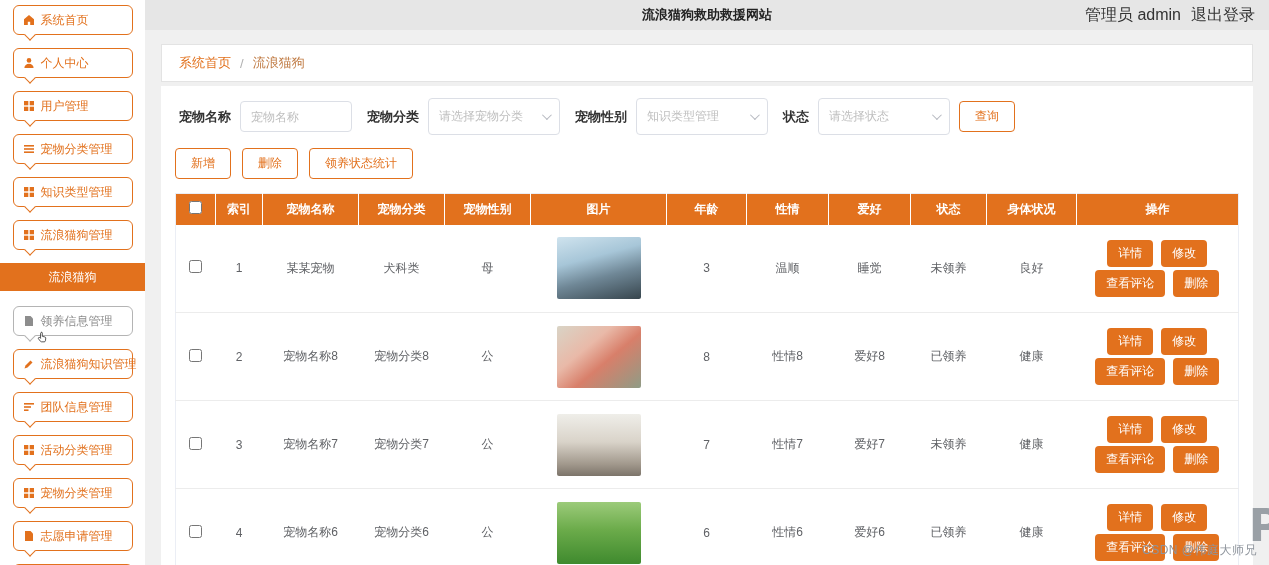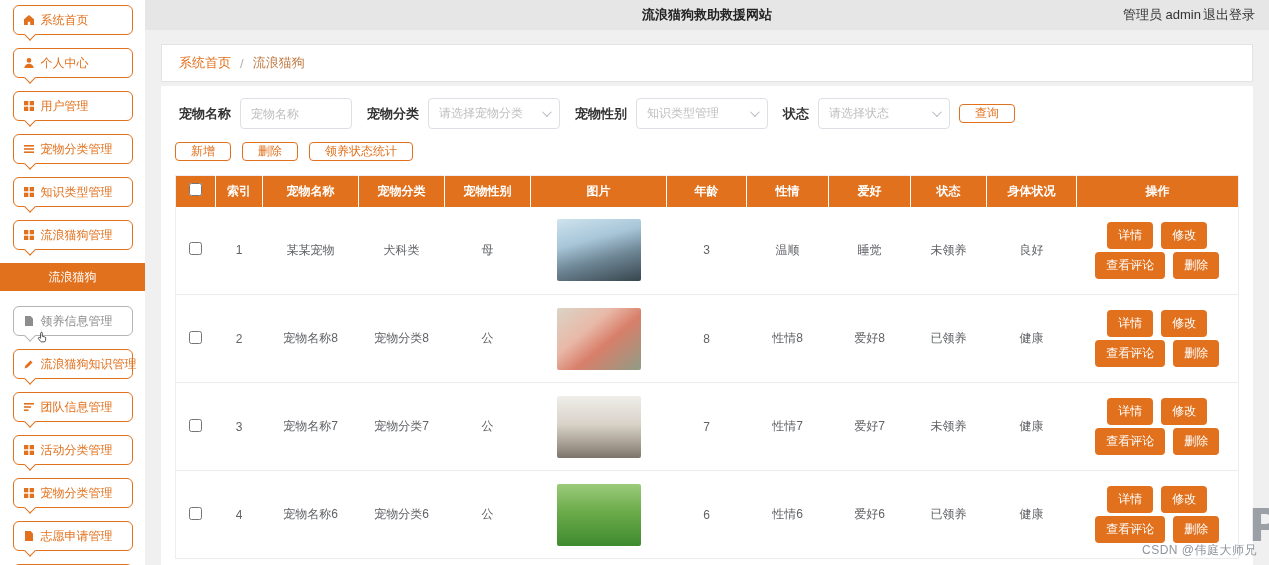--- a/index.html
+++ b/index.html
@@ -46,22 +46,22 @@
   .main{ flex:1; display:flex; flex-direction:column; background:#f0f0f0; min-width:0;justify-content:flex-end; }
   .topbar{
     height:30px; background:#e6e6e6; position:relative;
     display:flex; align-items:center; flex-shrink:0;
   }
   .topbar-title{
     position:absolute; left:0; right:0; text-align:center;
     font-size:13px; font-weight:bold; color:#222;
   }
   .topbar-right{
-    margin-left:auto; z-index:1; display:flex; gap:2px; align-items:center;
-    font-size:13px; padding-right:14px; color:#333;
+    margin-left:auto; z-index:1; display:flex; gap:10px; align-items:center;
+    font-size:16px; padding-right:14px; color:#333;
   }
   .logout{ cursor:pointer; }
 
   .breadcrumb{
     margin:14px 16px 0; background:#fff; border:1px solid #e3e3e3;
     height:38px; display:flex; align-items:center; gap:9px;
     padding:0 17px; font-size:13px; flex-shrink:0;
   }
   .bc-home{ color:var(--primary); cursor:pointer; }
   .bc-sep{ color:#b0b0b0; }
@@ -76,31 +76,31 @@
   .filters{ display:flex; align-items:center; gap:9px; flex-wrap:nowrap; }
   .flabel{ font-size:13px; font-weight:bold; color:#333; margin-left:6px; white-space:nowrap; }
   .flabel:first-child{ margin-left:4px; }
   .txt-input{
     width:112px; height:31px; border:1px solid #dcdfe6; border-radius:4px;
     padding:0 10px; font-size:12px; color:#333; outline:none;
     font-family:inherit;
   }
   .txt-input::placeholder{ color:#bfbfbf; }
   .select{
-    width:132px; height:31px; border:1px solid #dcdfe6; border-radius:4px;
+    width:132px; height:37px; border:1px solid #dcdfe6; border-radius:4px;
     display:flex; align-items:center; justify-content:space-between;
     padding:0 8px 0 10px; font-size:12px; color:#bfbfbf; cursor:pointer;
     background:#fff;
   }
   .chev{
     width:7px; height:7px; border-right:1px solid #b6b9c0; border-bottom:1px solid #b6b9c0;
     transform:rotate(45deg) translateY(-2px); margin-right:2px;
   }
   .btn-outline{
-    height:19px; padding:0 15px; background:#fff; border:1px solid var(--primary);
+    height:31px; padding:0 15px; background:#fff; border:1px solid var(--primary);
     color:var(--primary); border-radius:4px; font-size:12px; cursor:pointer;
     font-family:inherit; white-space:nowrap;
   }
   .toolbar{ display:flex; gap:11px; margin-top:13px; }
 
   
   table{
     width:100%; border-collapse:collapse; margin-top:14px;
     font-size:12px; color:#606266; text-align:center; table-layout:fixed;
     border:1px solid #ebeef5;

